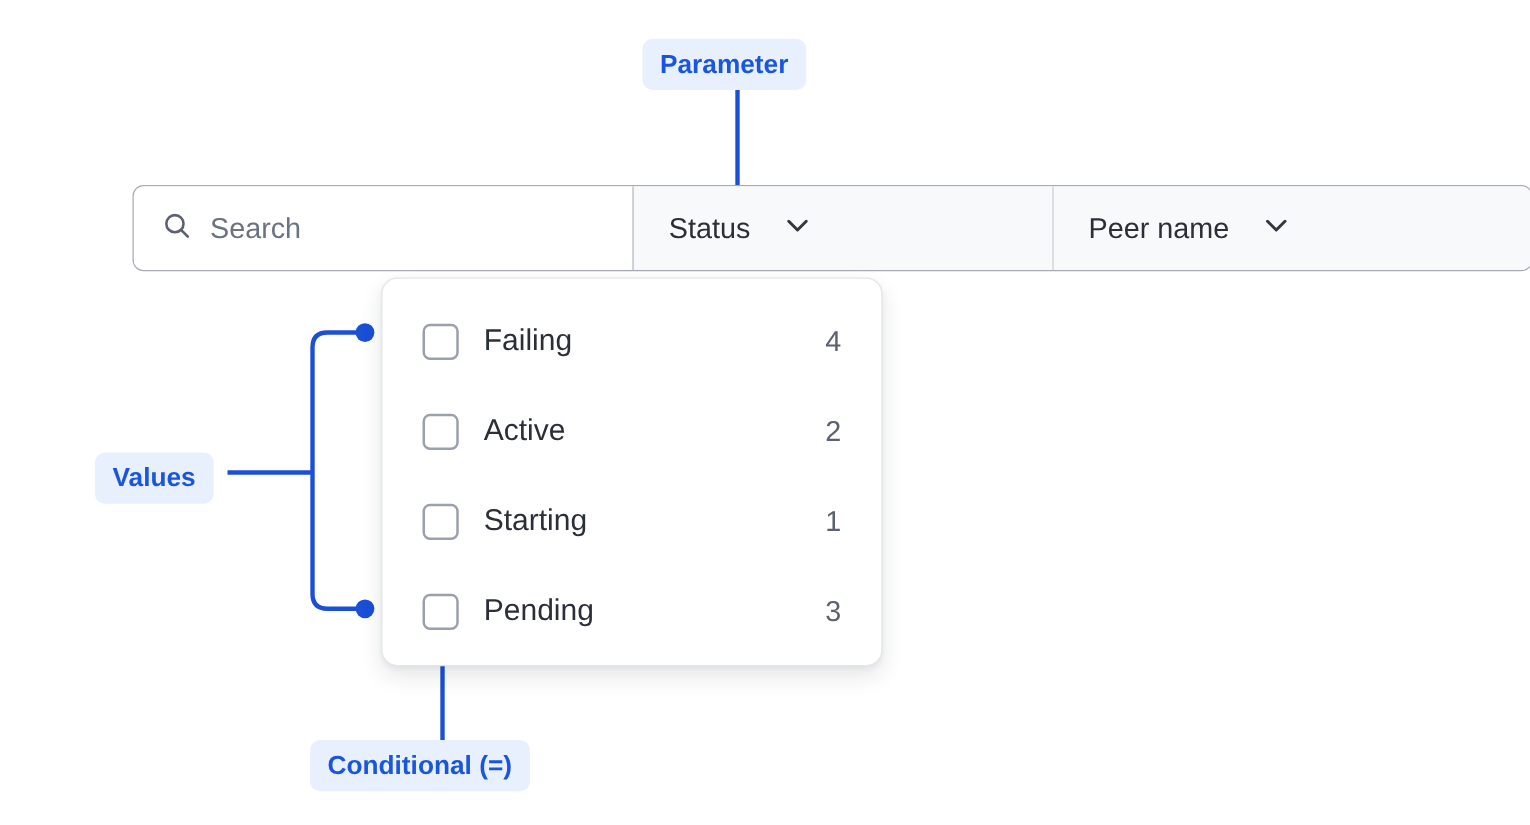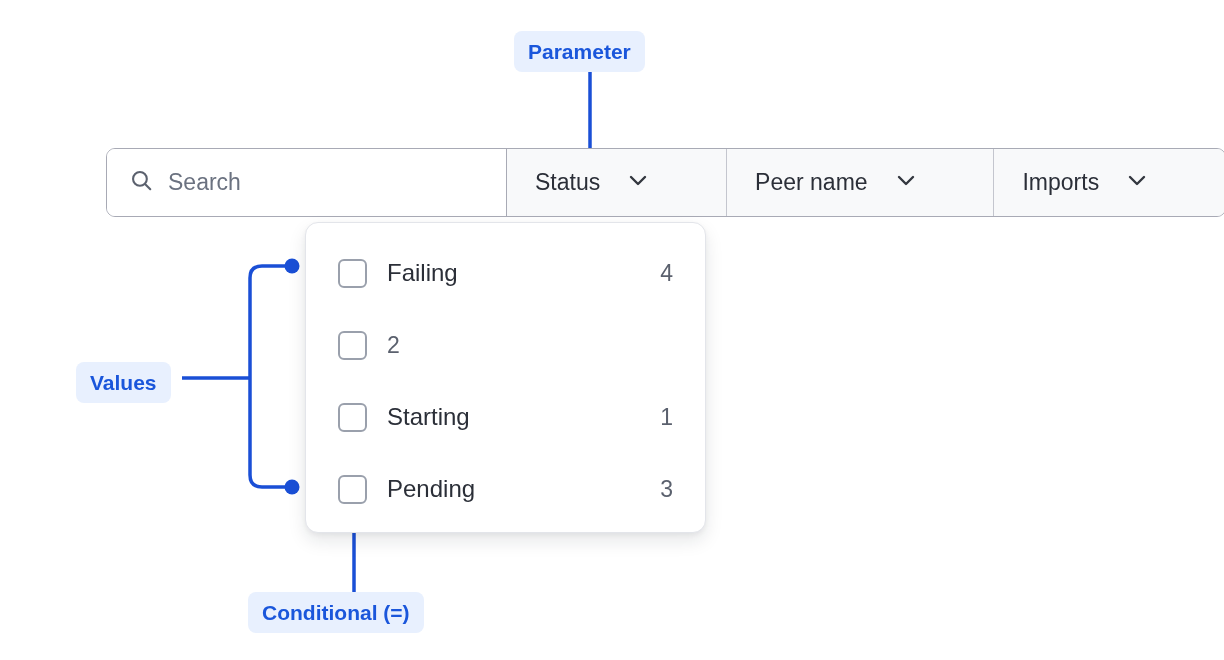--- a/index.html
+++ b/index.html
@@ -164,41 +164,34 @@
 
     <div class="filter-cell">
       <span>Peer name</span>
       <span class="chev">
         <svg width="24" height="24" viewBox="0 0 24 24" fill="none" stroke="#33373f" stroke-width="2.4" stroke-linecap="round" stroke-linejoin="round">
           <polyline points="5,9 12,16 19,9"></polyline>
         </svg>
       </span>
     </div>
 
-    <div class="filter-cell">
-      <span>Imports</span>
-      <span class="chev">
-        <svg width="24" height="24" viewBox="0 0 24 24" fill="none" stroke="#33373f" stroke-width="2.4" stroke-linecap="round" stroke-linejoin="round">
-          <polyline points="5,9 12,16 19,9"></polyline>
-        </svg>
-      </span>
-    </div>
 
   </div>
 
   <div id="dropdown">
 
     <div class="opt-row">
       <span class="cbx"></span>
       <span class="opt-label">Failing</span>
       <span class="opt-count">4</span>
     </div>
 
     <div class="opt-row">
       <span class="cbx"></span>
+      <span class="opt-label">Active</span>
       <span class="opt-count">2</span>
     </div>
 
     <div class="opt-row">
       <span class="cbx"></span>
       <span class="opt-label">Starting</span>
       <span class="opt-count">1</span>
     </div>
 
     <div class="opt-row">

